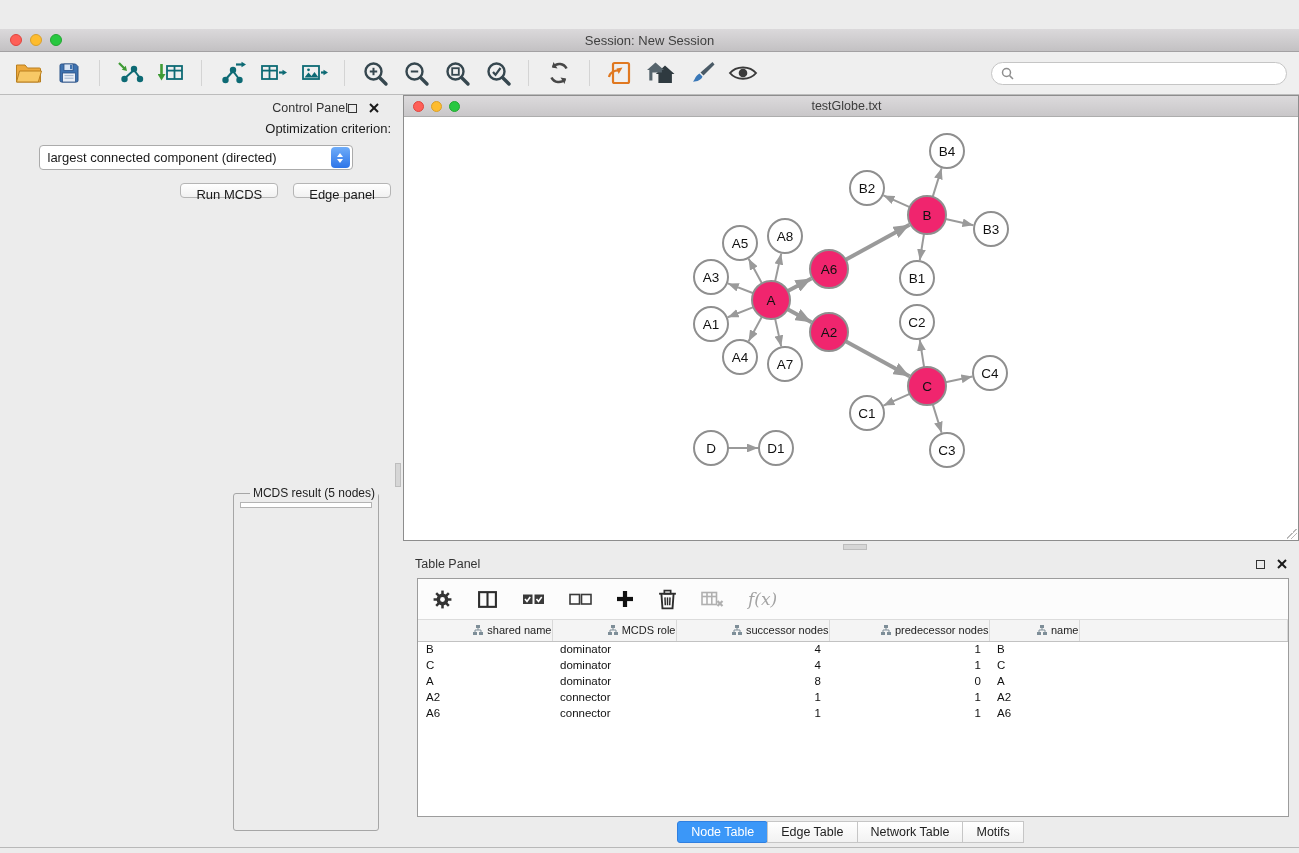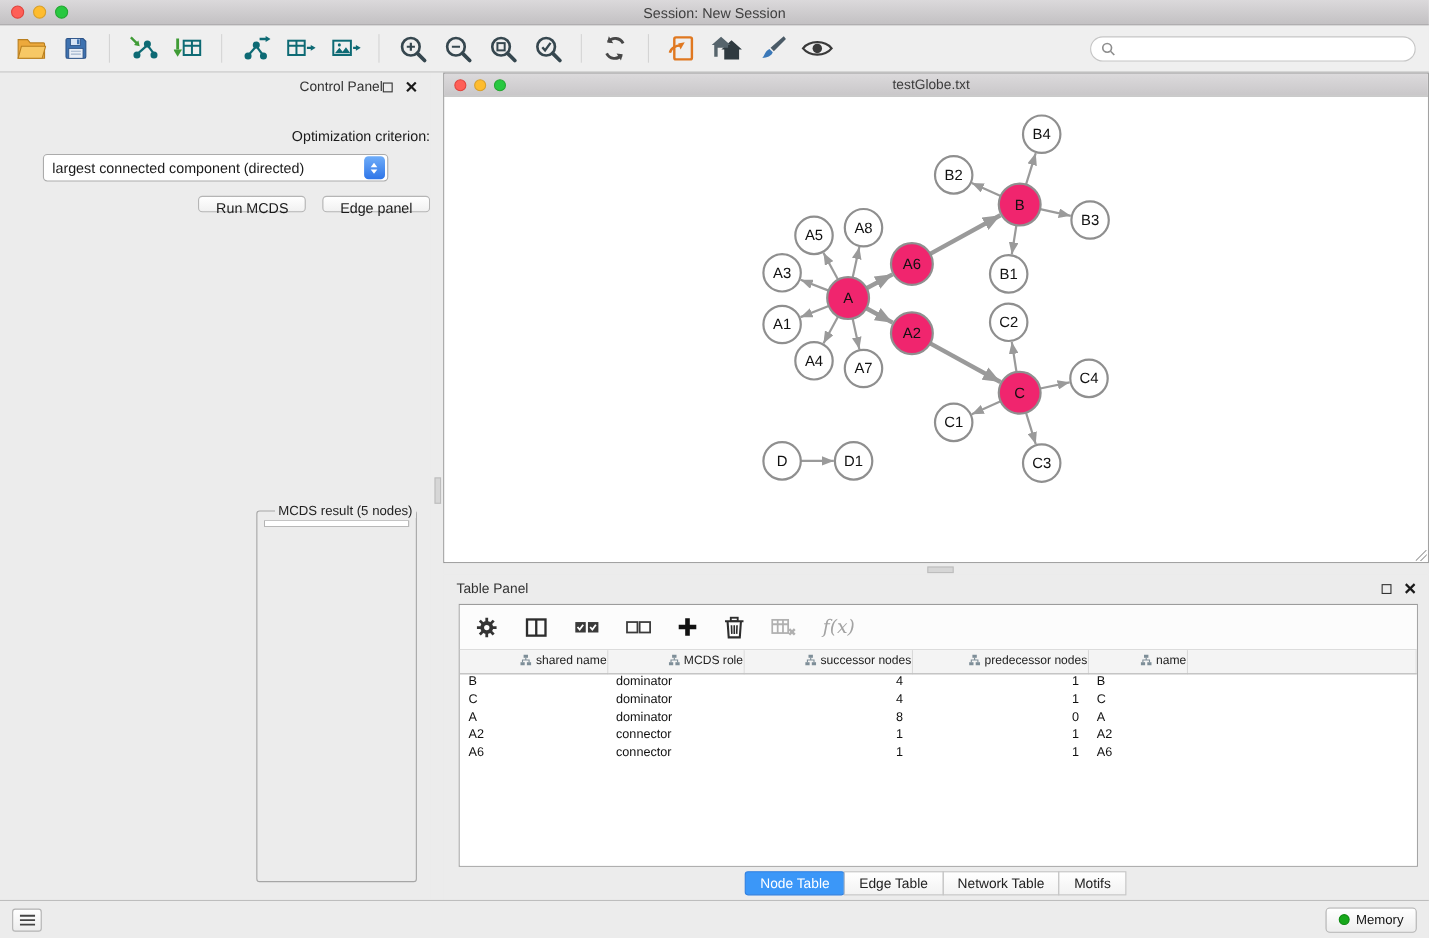--- a/index.html
+++ b/index.html
@@ -1,20 +1,20 @@
 <!DOCTYPE html>
 <html><head>
 <meta charset="utf-8">
 <style>
   * { box-sizing: border-box; margin: 0; padding: 0; }
   html,body { width:1299px; height:853px; overflow:hidden; }
   body { font-family:"Liberation Sans", sans-serif; background:#ececec; color:#1a1a1a; }
 
   
-  .titlebar { height:23px; background:linear-gradient(#dbd9db,#c3c1c3); border-bottom:1px solid #a3a1a3; position:relative; display:flex; align-items:center; }
+  .titlebar { height:23px; background:linear-gradient(#dbd9db,#c3c1c3); border-bottom:1px solid #a3a1a3; position:relative; display:flex; align-items:center;margin-top:29px; }
   .traffic { display:flex; gap:8px; margin-left:10px; z-index:2; }
   .light { width:12px; height:12px; border-radius:50%; display:inline-block; }
   .light.red { background:#fe5f57; border:1px solid #e0443e; }
   .light.yellow { background:#febc2e; border:1px solid #d8a02b; }
   .light.green { background:#28c840; border:1px solid #24a732; }
   .titlebar-title { position:absolute; left:0; right:0; text-align:center; font-size:13px; color:#404040; }
 
   
   .toolbar { height:43px; background:#efefef; border-bottom:1px solid #bcbcbc; display:flex; align-items:center; padding:0 12px; gap:9px; }
   .tb-btn { width:32px; height:32px; display:flex; align-items:center; justify-content:center; cursor:default; }
@@ -31,21 +31,21 @@
   
   .control-panel { width:391px; background:#ececec; display:flex; flex-direction:column;align-items:flex-end; }
   .panel-header { height:26px; display:flex; align-items:center; padding:0 12px; }
   .panel-title { font-size:12.5px; color:#333; }
   .ph-icons { margin-left:auto; display:flex; align-items:center; gap:12px; }
   .win-float { width:9px; height:9px; border:1.5px solid #333; display:inline-block; background:transparent; }
   .cp-tabs { display:flex; justify-content:center; margin-top:6px; }
   .cp-tab { font-size:13px; padding:3px 13px; background:linear-gradient(#ffffff,#f2f2f2); border:1px solid #c6c6c6; margin-left:-1px; color:#222; cursor:default; }
   .cp-tab:first-child { margin-left:0; border-radius:3px 0 0 3px; }
   .cp-tab.active { background:#3b97f8; border-color:#2f7fe0; color:#fff; border-radius:3px; }
-  .opt-label { text-align:center; font-size:13px; margin-top:24px; color:#1a1a1a; }
+  .opt-label { text-align:center; font-size:13px; color:#1a1a1a; }
   .dropdown { width:314px; height:25px; margin:9px auto 0; background:#fff; border:1px solid #ababab; border-radius:4px; display:flex; align-items:center; overflow:hidden; }
   .dropdown-text { flex:1; font-size:13px; padding-left:8px; white-space:nowrap; }
   .stepper { width:19px; height:21px; margin:2px 2px 2px 0; background:linear-gradient(#6fadf9,#2e75e8); border-radius:4px; display:flex; flex-direction:column; align-items:center; justify-content:center; gap:2px; }
   .tri-up { width:0; height:0; border-left:3.5px solid transparent; border-right:3.5px solid transparent; border-bottom:4.5px solid #fff; }
   .tri-down { width:0; height:0; border-left:3.5px solid transparent; border-right:3.5px solid transparent; border-top:4.5px solid #fff; }
   .btn-row { display:flex; justify-content:center; gap:15px; margin-top:13px; }
   .cp-btn { font-family:"Liberation Sans",sans-serif; font-size:13px; color:#1a1a1a; background:linear-gradient(#ffffff,#f1f1f1); border:1px solid #b5b5b5; border-radius:4px; padding:3px 15px; height:15px; cursor:default; }
   .cp-spacer { flex:1; }
   .mcds-fieldset { margin:0 12px 16px; height:345px; border:1px solid #a6a6a6; border-radius:3px; position:relative; padding:0; }
   .mcds-fieldset legend { font-size:12px; color:#222; margin-left:16px; padding:0 3px; }

